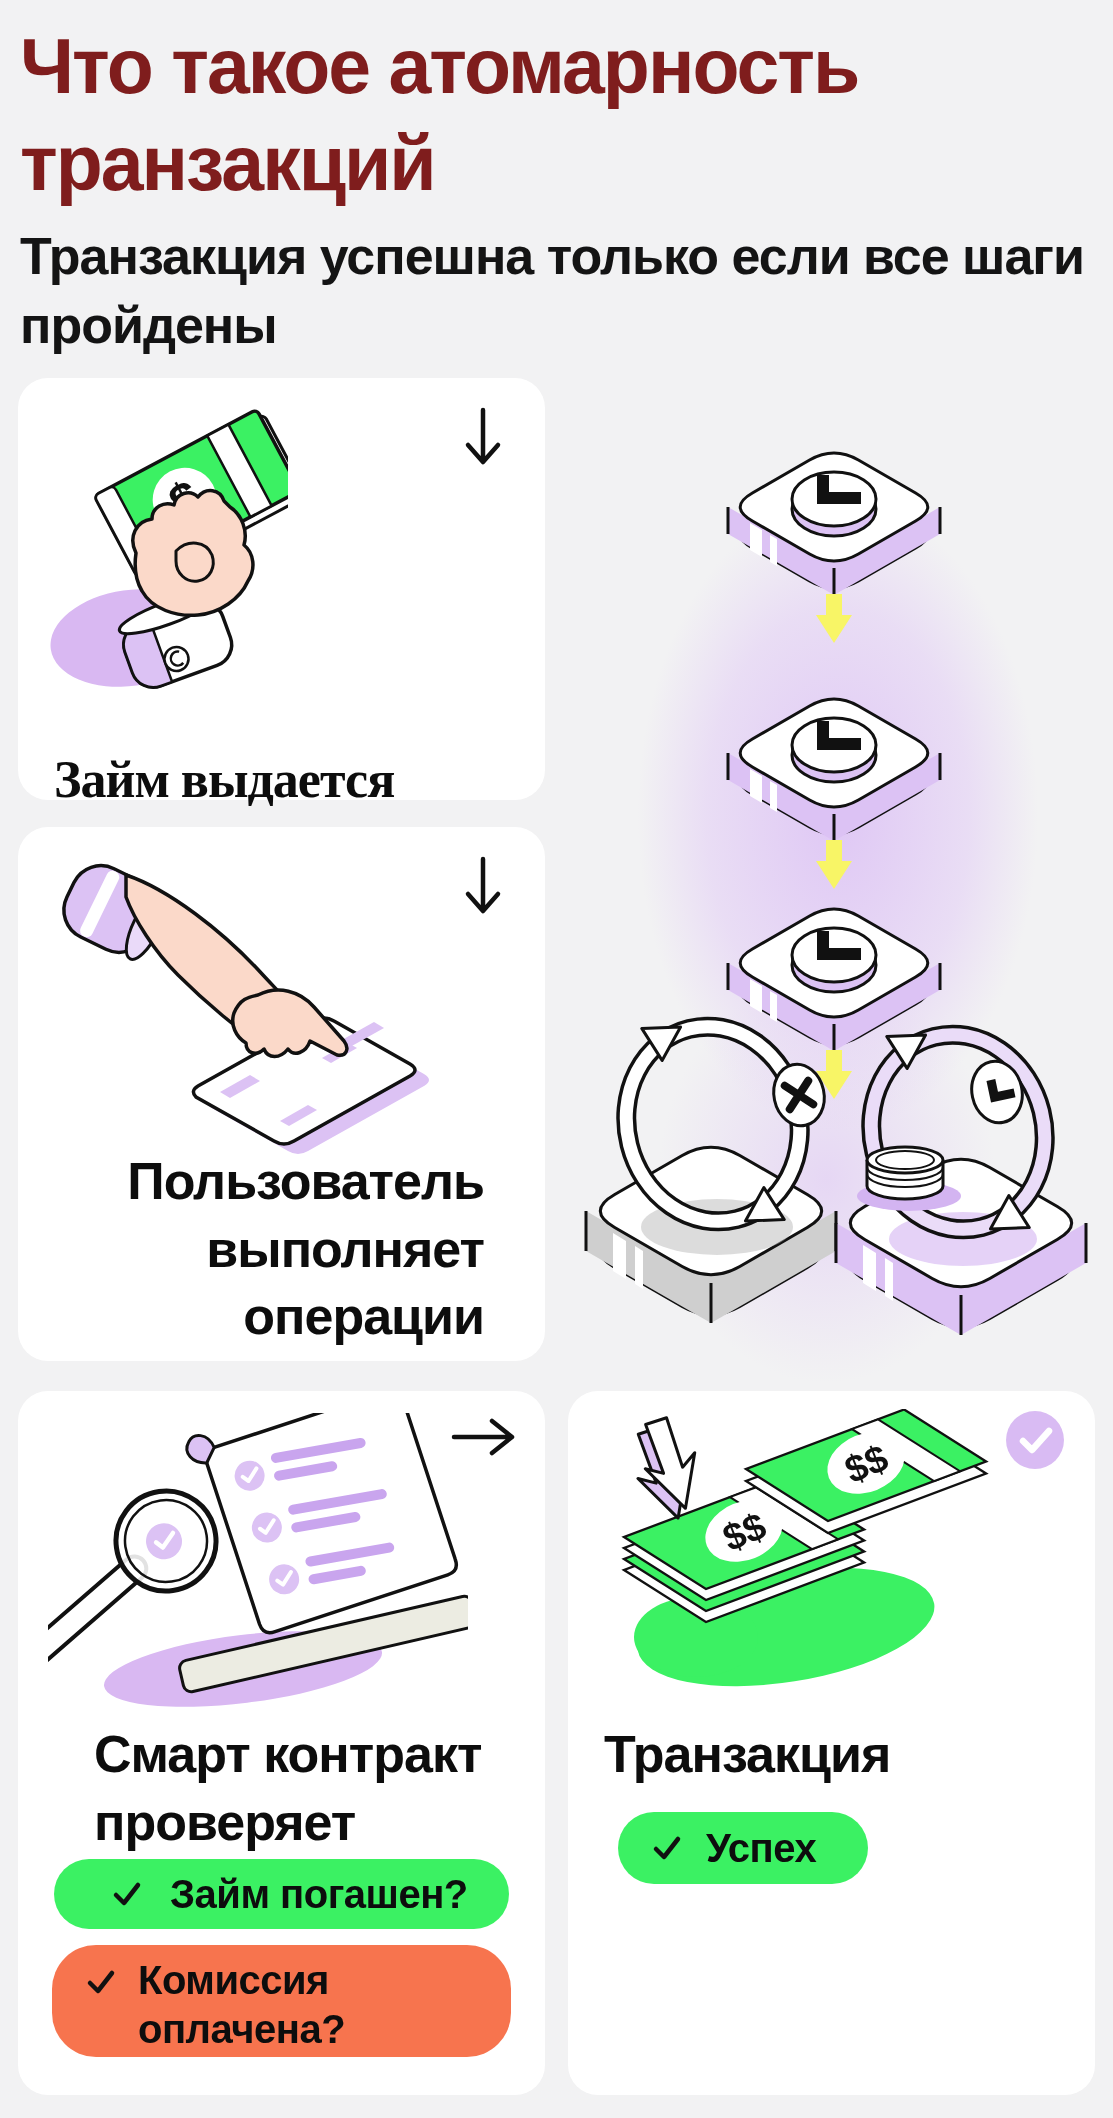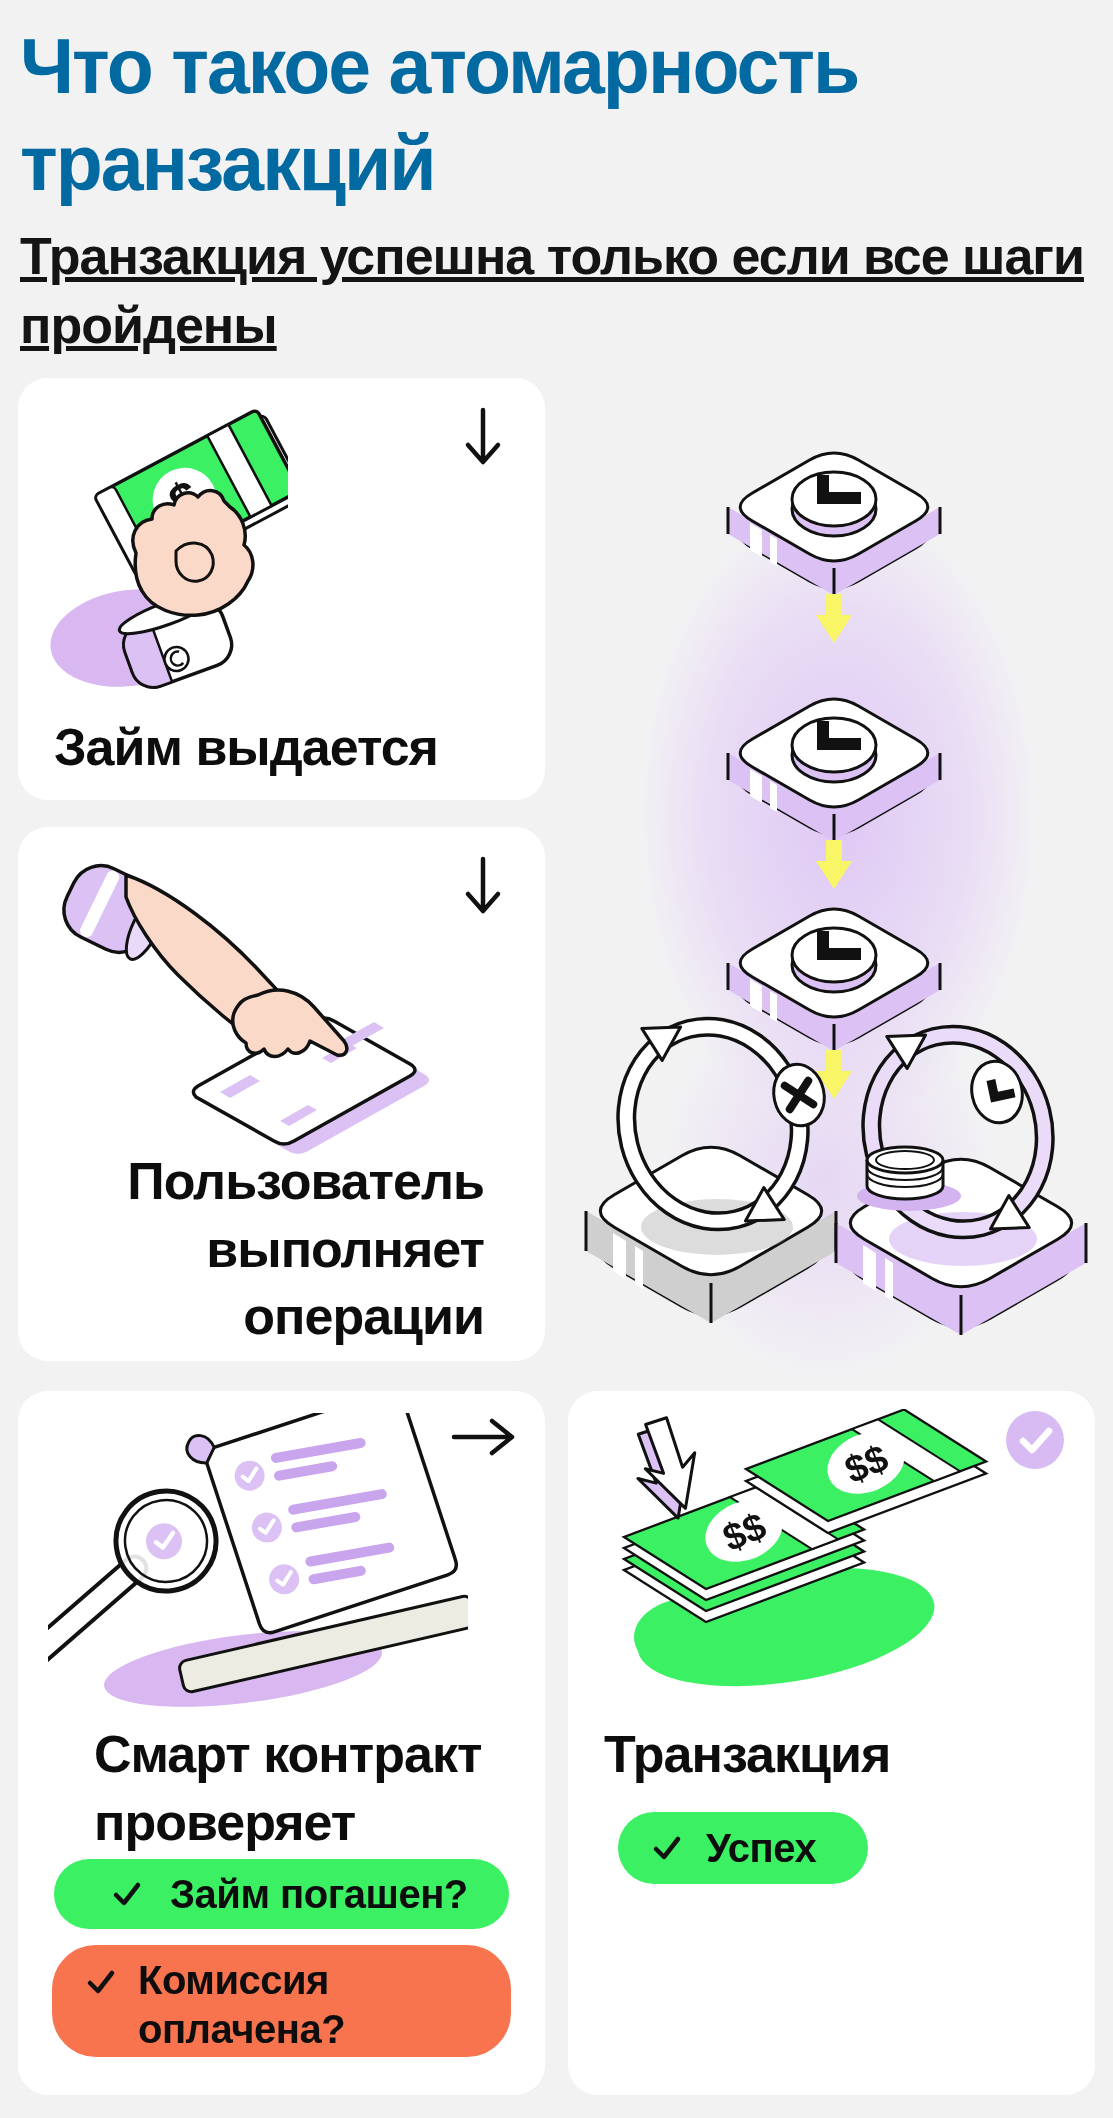--- a/index.html
+++ b/index.html
@@ -1,34 +1,34 @@
 <!DOCTYPE html>
 <html><head>
 <meta charset="utf-8">
 <style>
   html,body{margin:0;padding:0;background:#F2F2F3;}
   .canvas{position:relative;width:1113px;height:2118px;background:#F2F2F3;overflow:hidden;
           font-family:"Liberation Sans","DejaVu Sans",sans-serif;color:#111;}
   .title{position:absolute;left:20px;top:18px;width:1000px;margin:0;
-         font-size:77px;font-weight:800;line-height:1.26;letter-spacing:-2px;color:#0369a1;}
+         font-size:77px;font-weight:800;line-height:1.26;letter-spacing:-2px;color:#7f1d1d;}
   .subtitle{position:absolute;left:20px;top:222px;width:1080px;margin:0;
-         font-size:52px;font-weight:700;line-height:1.32;letter-spacing:-1px;color:#141414;text-decoration:underline;}
+         font-size:52px;font-weight:700;line-height:1.32;letter-spacing:-1px;color:#141414;}
   .glow{position:absolute;left:540px;top:368px;width:573px;height:1040px;z-index:0;
         background:
         radial-gradient(46% 40% at 52% 43%, rgba(222,197,245,0.95) 0%, rgba(226,204,246,0.55) 50%, rgba(242,242,243,0) 76%),
         radial-gradient(42% 28% at 50% 78%, rgba(222,197,245,0.6) 0%, rgba(242,242,243,0) 70%);}
   .flow{position:absolute;left:553px;top:360px;width:560px;height:1070px;z-index:1;}
   .card{position:absolute;background:#fff;border-radius:30px;z-index:2;}
   .card-loan{left:18px;top:378px;width:527px;height:422px;}
   .card-user{left:18px;top:827px;width:527px;height:534px;}
   .card-contract{left:18px;top:1391px;width:527px;height:704px;}
   .card-result{left:568px;top:1391px;width:527px;height:704px;}
   .card h2{position:absolute;left:36px;margin:0;font-size:52px;font-weight:800;
            line-height:1.3;letter-spacing:-1px;color:#0d0d0d;}
-  .card-loan h2{top:336px;width:460px;}
+  .card-loan h2{top:368px;width:460px;font-family:Liberation Serif, serif;}
   .card-user h2{top:321px;width:430px;text-align:right;}
   .card-contract h2{top:330px;width:440px;margin-left:40px;}
   .card-result h2{top:330px;width:460px;}
   .corner-arrow{position:absolute;}
   .ca-down{left:443px;top:28px;width:44px;height:62px;}
   .ca-right{left:430px;top:22px;width:72px;height:48px;}
   .illus{position:absolute;}
   .pill{position:absolute;display:flex;align-items:center;box-sizing:border-box;
         font-size:40px;font-weight:700;letter-spacing:-0.5px;color:#0d0d0d;}
   .pill .chk{flex:0 0 auto;}

